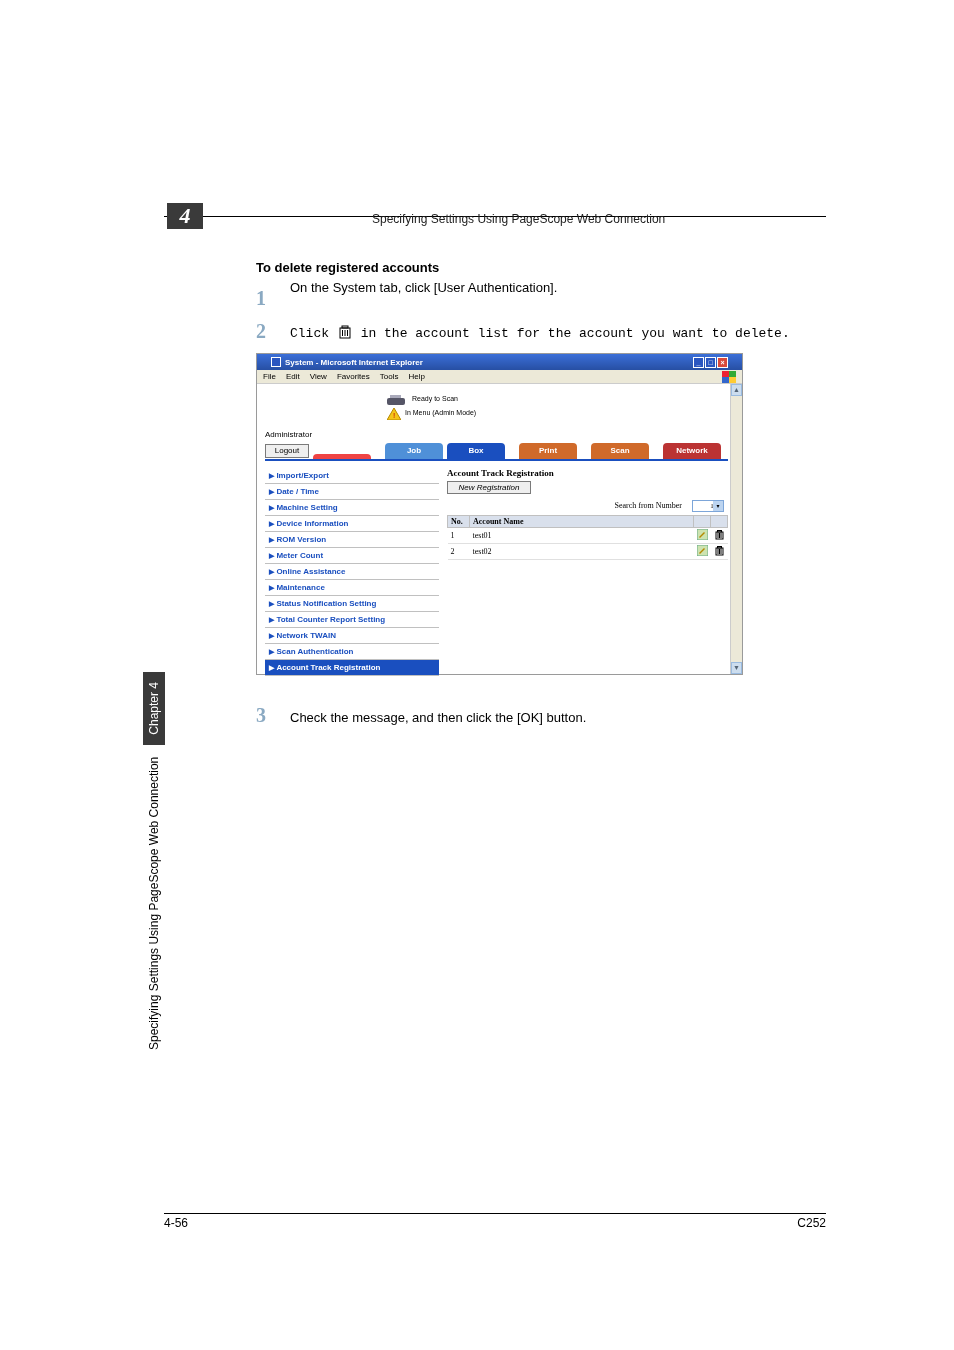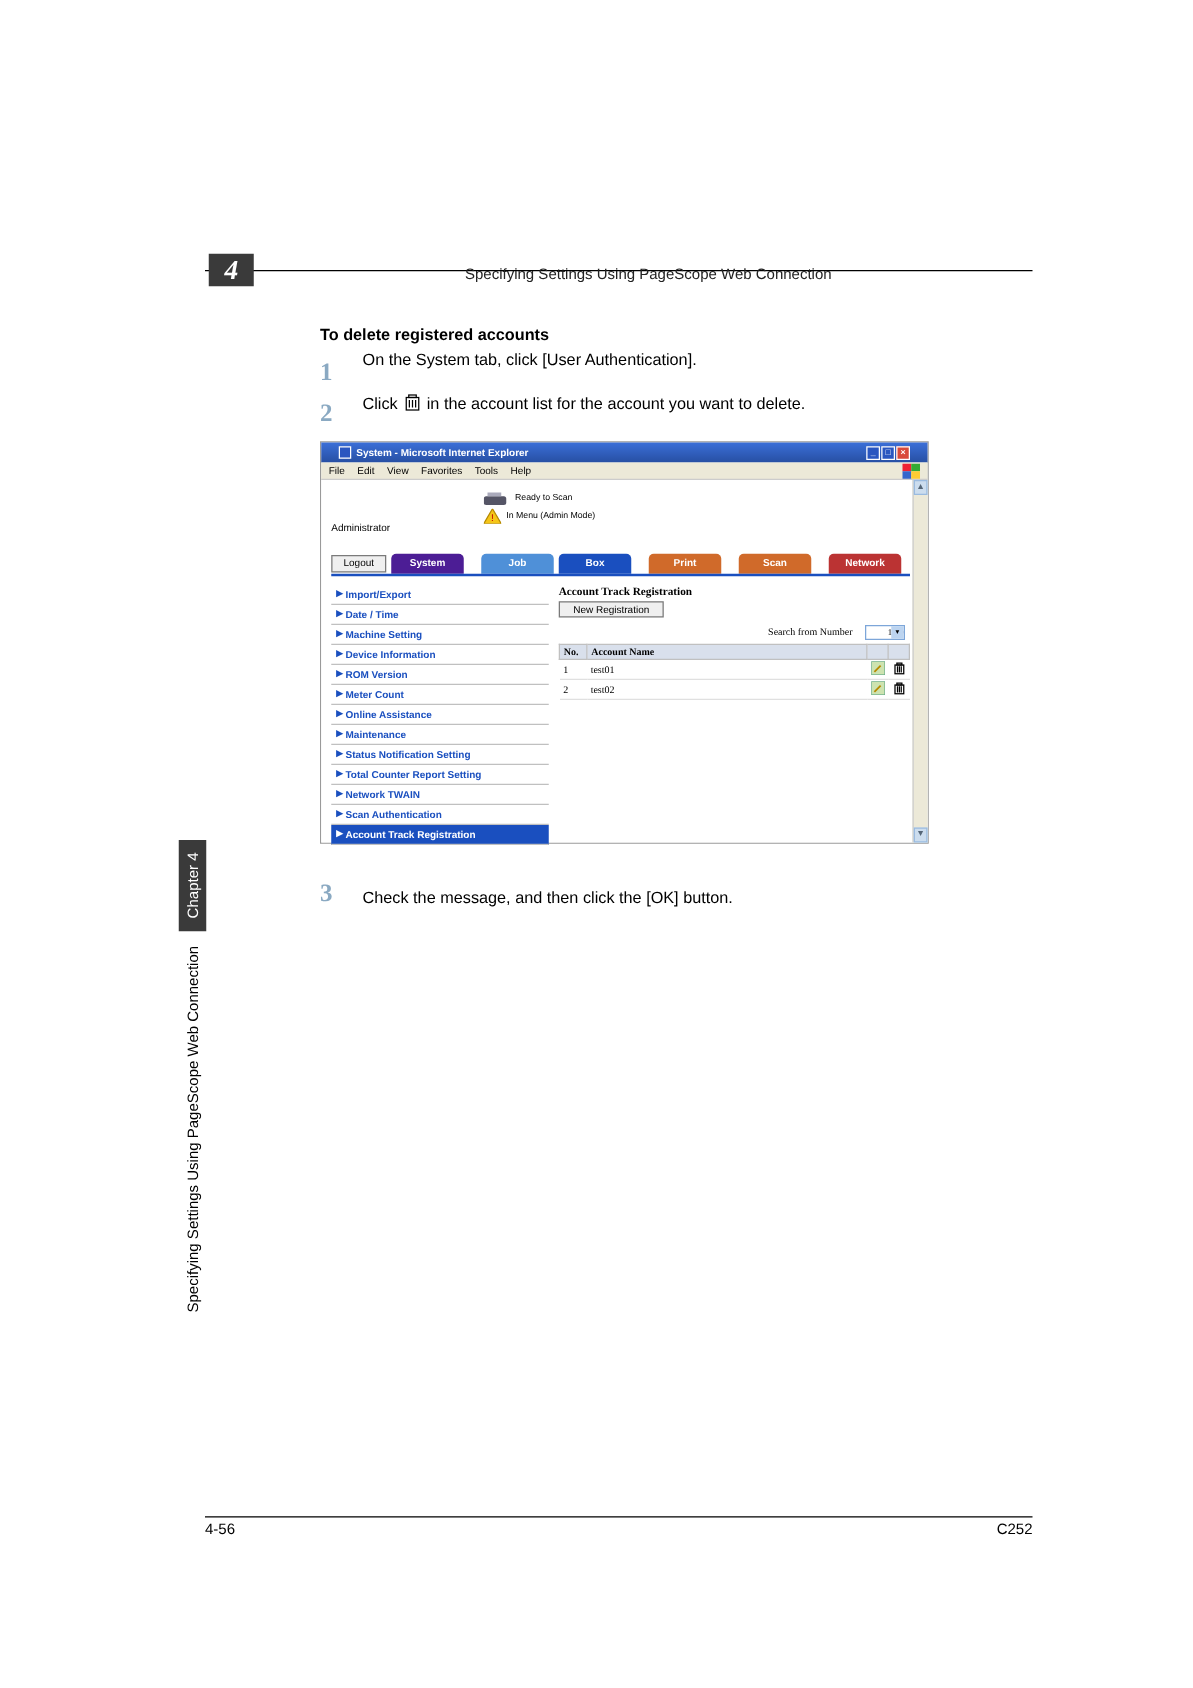--- a/index.html
+++ b/index.html
@@ -12,21 +12,21 @@
 
   .section-heading { position: absolute; top: 260px; left: 256px; font-size: 13px; font-weight: bold; color: #000; }
 
   .step-num { position: absolute; left: 256px; font-family: "Times New Roman", serif; font-size: 20px; font-weight: bold; color: #8aa9c2; }
   .step-text { position: absolute; left: 290px; font-size: 13px; color: #000; }
 
   .step1-num { top: 287px; }
   .step1-text { top: 280px; }
 
   .step2-num { top: 320px; }
-  .step2-text { top: 314px; display: inline-block; }
+  .step2-text { top: 324px; display: inline-block; font-family: Liberation Mono, monospace; }
   .inline-icon { display:inline-block; width:16px; height:16px; vertical-align:-3px; }
 
   .ie-window { position: absolute; top: 353px; left: 256px; width: 487px; height: 322px; border: 1px solid #9a9a9a; background: #fff; font-family: Tahoma, Arial, sans-serif; }
   .titlebar { height: 16px; background: linear-gradient(#3b6fd8,#274fa3); display:flex; align-items:center; justify-content:space-between; padding:0 14px; }
   .titlebar-left { display:flex; align-items:center; gap:4px; }
   .titlebar-title { color:#fff; font-size:8px; font-weight:bold; }
   .title-e { width:10px; height:10px; background:#2a56c0; border:1px solid #fff; display:flex; }
   .winbtns { display:flex; gap:1px; }
   .winbtn { width:11px; height:11px; border:1px solid #fff; font-size:7px; line-height:9px; text-align:center; font-weight:bold; color:#fff; }
   .winbtn.min { background:#2a56c0; }
@@ -41,43 +41,43 @@
   .ie-body { position:relative; height: calc(100% - 30px); background:#fff; }
   .scrollbar { position:absolute; right:0; top:0; bottom:0; width:12px; background:#ece9d8; border-left:1px solid #ccc; }
   .scrollbar .arrow { height:12px; background:#cde; border:1px solid #9abbe0; font-size:7px; text-align:center; line-height:10px; color:#567; }
 
   .logo-row { position:absolute; top:8px; left:130px; display:flex; align-items:center; gap:5px; }
   .scanner-icon { width:20px; height:12px; }
   .admin-row { position:absolute; top:22px; left:130px; display:flex; align-items:center; gap:4px; }
   .warn-icon { width:14px; height:12px; }
   .small-text { font-size:7px; }
 
-  .admin-label { position:absolute; top:34px; left:8px; font-size:8px; color:#000; }
+  .admin-label { position:absolute; top:46px; left:8px; font-size:8px; color:#000; }
   .logout-btn { position:absolute; top:60px; left:8px; width:44px; height:14px; background:#efefef; border:1px solid #7a7a7a; font-size:8px; text-align:center; line-height:12px; }
 
   .tab-row { position:absolute; top:59px; left:56px; display:flex; height:16px; }
   .tab { width:58px; border-top-left-radius:4px; border-top-right-radius:4px; font-size:8px; text-align:center; line-height:16px; font-weight:bold; }
-  .tab.system { background:#4c1d95; color:#fff; margin-right:14px; }
+  .tab.system { background:#ef4444; color:#fff; margin-right:14px;margin-top:11px; }
   .tab.job { background:#4f90d8; color:#fff; margin-right:4px; }
   .tab.box { background:#1a4fbf; color:#fff; margin-right:14px; }
   .tab.print { background:#d06a2a; color:#fff; margin-right:14px; }
   .tab.scan { background:#d06a2a; color:#fff; margin-right:14px; }
   .tab.network { background:#b33; color:#fff; }
 
   .tab-underline { position:absolute; top:75px; left:8px; right:14px; height:2px; background:#1a4fbf; }
 
   .sidebar { position:absolute; top:84px; left:8px; width:174px; }
   .side-item { height:16px; border-bottom:1px solid #c0c0c0; padding-left:4px; font-size:8px; font-weight:bold; line-height:16px; display:flex; align-items:center; }
   .side-item.link { color:#1a4fbf; }
   .side-item.active { background:#1a4fbf; color:#fff; }
   .side-item .tri { color:inherit; margin-right:2px; font-size:7px; }
 
   .content { position:absolute; top:84px; left:190px; right:14px; }
   .content-title { font-size:9px; font-weight:bold; font-family:'Times New Roman',serif; color:#000; }
-  .newreg-btn { margin-top:3px; width:84px; height:13px; border:1px solid #7a7a7a; background:#efefef; font-size:8px; text-align:center; line-height:11px; }
+  .newreg-btn { margin-top:3px; width:84px; height:13px; border:1px solid #7a7a7a; background:#efefef; font-size:8px; text-align:center; line-height:11px;font-style:italic; }
   .search-row { margin-top:6px; font-size:8px; text-align:right; padding-right:4px; font-family:'Times New Roman',serif; }
   .select-box { display:inline-block; width:32px; height:12px; border:1px solid #7da6d9; background:#fff; font-size:7px; line-height:10px; padding-left:2px; position:relative; margin-left:8px; }
   .select-box .dd { position:absolute; right:0; top:0; width:10px; height:10px; background:#bcd4f0; text-align:center; font-size:6px; line-height:10px; }
 
   .acct-table { margin-top:3px; width:100%; border-collapse:collapse; font-size:8px; font-family:'Times New Roman',serif; }
   .acct-table th { background:#d9e0ec; font-weight:bold; text-align:left; padding:1px 3px; border:1px solid #c0c0c0; }
   .acct-table td { padding:1px 3px; border-bottom:1px solid #e0e0e0; }
   .acct-table th.no { width:22px; }
   .acct-table .icn { width:14px; text-align:center; }
   .mini-icon { width:11px; height:11px; display:inline-block; }

